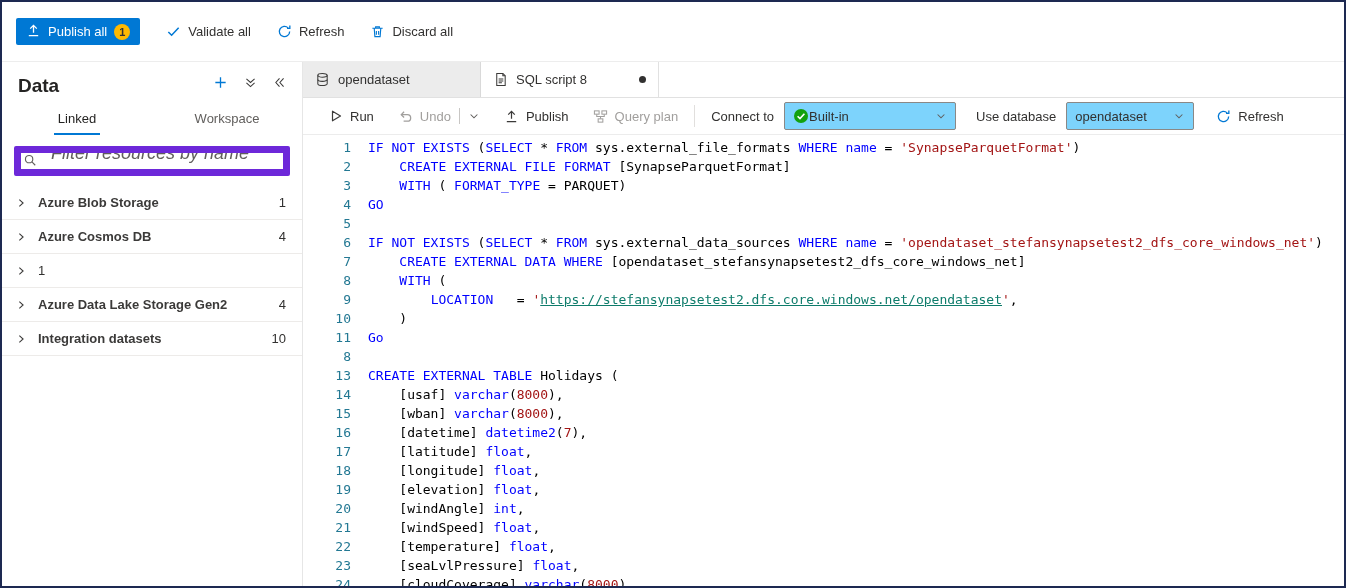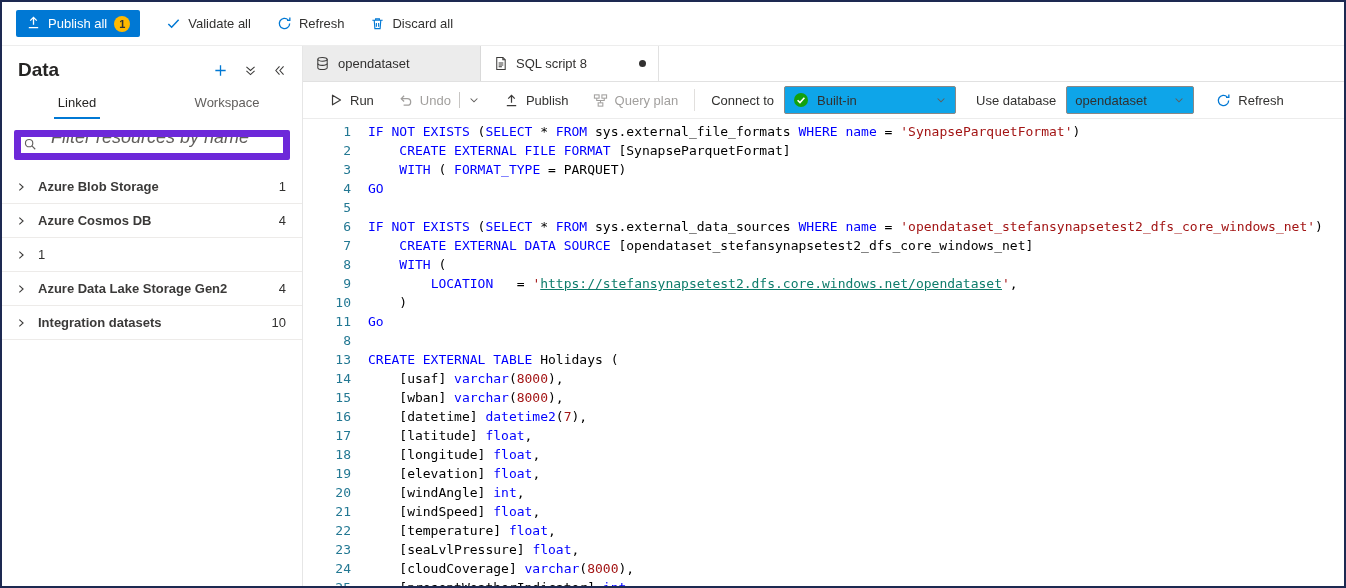--- a/index.html
+++ b/index.html
@@ -2,36 +2,36 @@
 <html><head>
 <meta charset="utf-8">
 <style>
   * { margin:0; padding:0; box-sizing:border-box; }
   body { font-family:"Liberation Sans", sans-serif; background:#fff; }
   .app { width:1346px; height:588px; border:2px solid #1d2951; background:#fff;
          display:flex; flex-direction:column; overflow:hidden; }
 
   
   .topbar { flex:0 0 41px; display:flex; align-items:center; gap:26px;
-            padding:8px 14px; border-bottom:1px solid #ededed; background:#fff; }
+            padding:16px 14px; border-bottom:1px solid #ededed; background:#fff; }
   .btn-primary { display:flex; align-items:center; gap:7px; background:#0078d4; color:#fff;
                  border:none; height:27px; padding:0 10px; border-radius:2px;
                  font-size:13px; font-family:inherit; cursor:pointer; }
   .badge { background:#ffb900; color:#323130; width:16px; height:16px; border-radius:50%;
            font-size:11px; line-height:16px; text-align:center; font-weight:bold; }
   .tb-item { display:flex; align-items:center; gap:7px; font-size:13px; color:#323130;
              background:none; border:none; font-family:inherit; cursor:pointer; }
   .tb-item .ic { color:#0078d4; display:flex; }
 
   .body { flex:1; display:flex; min-height:0; }
 
   
   .sidebar { flex:0 0 301px; width:301px; border-right:1px solid #e6e6e6;
              display:flex; flex-direction:column; background:#fff; }
-  .side-header { display:flex; align-items:center; padding:13px 16px 4px 16px; }
+  .side-header { display:flex; align-items:flex-start; padding:13px 16px 4px 16px; }
   .side-title { font-size:19px; font-weight:600; color:#252423; flex:1; }
   .side-actions { display:flex; align-items:center; gap:16px; color:#3b3a39; }
   .side-actions .plus { color:#0078d4; }
   .icon-btn { background:none; border:none; cursor:pointer; display:flex; color:inherit; padding:0; }
   .side-tabs { display:flex; margin-top:2px; }
   .side-tab { flex:1; text-align:center; font-size:13px; color:#605e5c; cursor:pointer; padding-top:8px; }
   .side-tab .tab-inner { display:inline-block; padding:0 4px 7px; border-bottom:2px solid transparent; }
   .side-tab.active { color:#252423; }
   .side-tab.active .tab-inner { border-bottom-color:#0078d4; }
   .filter { margin:10px 12px 10px; position:relative; }
@@ -60,22 +60,22 @@
   .tbtn { display:flex; align-items:center; gap:7px; background:none; border:none;
           font:inherit; color:#323130; cursor:pointer; }
   .tbtn .ic { display:flex; color:#3b3a39; }
   .tbtn.disabled { color:#a19f9d; cursor:default; }
   .tbtn.disabled .ic { color:#a19f9d; } .mr24 { margin-right:24px; }
   .undo-group { display:flex; align-items:center; margin-right:24px; }
   .vdiv { width:1px; height:16px; background:#c8c6c4; margin:0 8px; }
   .chev-btn { background:none; border:none; cursor:pointer; display:flex; color:#605e5c; padding:0; }
   .sep { width:1px; height:22px; background:#e1dfdd; margin:0 16px; }
   .tl-label { margin-right:10px; white-space:nowrap; }
-  .dropdown { display:flex; align-items:center; gap:8px; height:28px; border:1px solid #8a8886;
-              border-radius:2px; padding:0 8px; cursor:pointer; background:#0ea5e9; }
+  .dropdown { display:flex; align-items:center; gap:0; height:28px; border:1px solid #8a8886;
+              border-radius:2px; padding:0 8px; cursor:pointer; background:#7dd3fc; }
   .dd-builtin { width:172px; margin-right:20px; }
   .dd-db { width:128px; margin-right:22px; }
   .dd-chev { margin-left:auto; color:#605e5c; display:flex; }
   .refresh-ed .ic { color:#0078d4; }
 
   
   .code-wrap { flex:1; overflow:hidden; background:#fff; padding-top:3px;
                font-family:"DejaVu Sans Mono", monospace; font-size:13px; line-height:19px; }
   .code-line { display:flex; height:19px; white-space:pre; }
   .ln { flex:0 0 48px; width:48px; text-align:right; color:#237893; user-select:none; }
@@ -345,21 +345,21 @@
         </button>
       </div>
 
       <div class="code-wrap" id="code">
           <div class="code-line"><span class="ln">1</span><span class="lc"><span class="tk-k">IF NOT EXISTS</span><span class="tk-p"> (</span><span class="tk-k">SELECT</span><span class="tk-p"> * </span><span class="tk-k">FROM</span><span class="tk-p"> sys.external_file_formats </span><span class="tk-k">WHERE</span><span class="tk-p"> </span><span class="tk-k">name</span><span class="tk-p"> = </span><span class="tk-s">'SynapseParquetFormat'</span><span class="tk-p">)</span></span></div>
           <div class="code-line"><span class="ln">2</span><span class="lc"><span class="tk-p">    </span><span class="tk-k">CREATE EXTERNAL FILE FORMAT</span><span class="tk-p"> [SynapseParquetFormat]</span></span></div>
           <div class="code-line"><span class="ln">3</span><span class="lc"><span class="tk-p">    </span><span class="tk-k">WITH</span><span class="tk-p"> ( </span><span class="tk-k">FORMAT_TYPE</span><span class="tk-p"> = PARQUET)</span></span></div>
           <div class="code-line"><span class="ln">4</span><span class="lc"><span class="tk-k">GO</span></span></div>
           <div class="code-line"><span class="ln">5</span><span class="lc"></span></div>
           <div class="code-line"><span class="ln">6</span><span class="lc"><span class="tk-k">IF NOT EXISTS</span><span class="tk-p"> (</span><span class="tk-k">SELECT</span><span class="tk-p"> * </span><span class="tk-k">FROM</span><span class="tk-p"> sys.external_data_sources </span><span class="tk-k">WHERE</span><span class="tk-p"> </span><span class="tk-k">name</span><span class="tk-p"> = </span><span class="tk-s">'opendataset_stefansynapsetest2_dfs_core_windows_net'</span><span class="tk-p">)</span></span></div>
-          <div class="code-line"><span class="ln">7</span><span class="lc"><span class="tk-p">    </span><span class="tk-k">CREATE EXTERNAL DATA SOURCE</span><span class="tk-p"> [opendataset_stefansynapsetest2_dfs_core_windows_net]</span></span></div>
+          <div class="code-line"><span class="ln">7</span><span class="lc"><span class="tk-p">    </span><span class="tk-k">CREATE EXTERNAL DATA WHERE</span><span class="tk-p"> [opendataset_stefansynapsetest2_dfs_core_windows_net]</span></span></div>
           <div class="code-line"><span class="ln">8</span><span class="lc"><span class="tk-p">    </span><span class="tk-k">WITH</span><span class="tk-p"> (</span></span></div>
           <div class="code-line"><span class="ln">9</span><span class="lc"><span class="tk-p">        </span><span class="tk-k">LOCATION</span><span class="tk-p">   = </span><span class="tk-s">'</span><span class="tk-u">https://stefansynapsetest2.dfs.core.windows.net/opendataset</span><span class="tk-s">'</span><span class="tk-p">,</span></span></div>
           <div class="code-line"><span class="ln">10</span><span class="lc"><span class="tk-p">    )</span></span></div>
           <div class="code-line"><span class="ln">11</span><span class="lc"><span class="tk-k">Go</span></span></div>
           <div class="code-line"><span class="ln">8</span><span class="lc"></span></div>
           <div class="code-line"><span class="ln">13</span><span class="lc"><span class="tk-k">CREATE EXTERNAL TABLE</span><span class="tk-p"> Holidays (</span></span></div>
           <div class="code-line"><span class="ln">14</span><span class="lc"><span class="tk-p">    [usaf] </span><span class="tk-k">varchar</span><span class="tk-p">(</span><span class="tk-n">8000</span><span class="tk-p">),</span></span></div>
           <div class="code-line"><span class="ln">15</span><span class="lc"><span class="tk-p">    [wban] </span><span class="tk-k">varchar</span><span class="tk-p">(</span><span class="tk-n">8000</span><span class="tk-p">),</span></span></div>
           <div class="code-line"><span class="ln">16</span><span class="lc"><span class="tk-p">    [datetime] </span><span class="tk-k">datetime2</span><span class="tk-p">(</span><span class="tk-n">7</span><span class="tk-p">),</span></span></div>
           <div class="code-line"><span class="ln">17</span><span class="lc"><span class="tk-p">    [latitude] </span><span class="tk-k">float</span><span class="tk-p">,</span></span></div>

